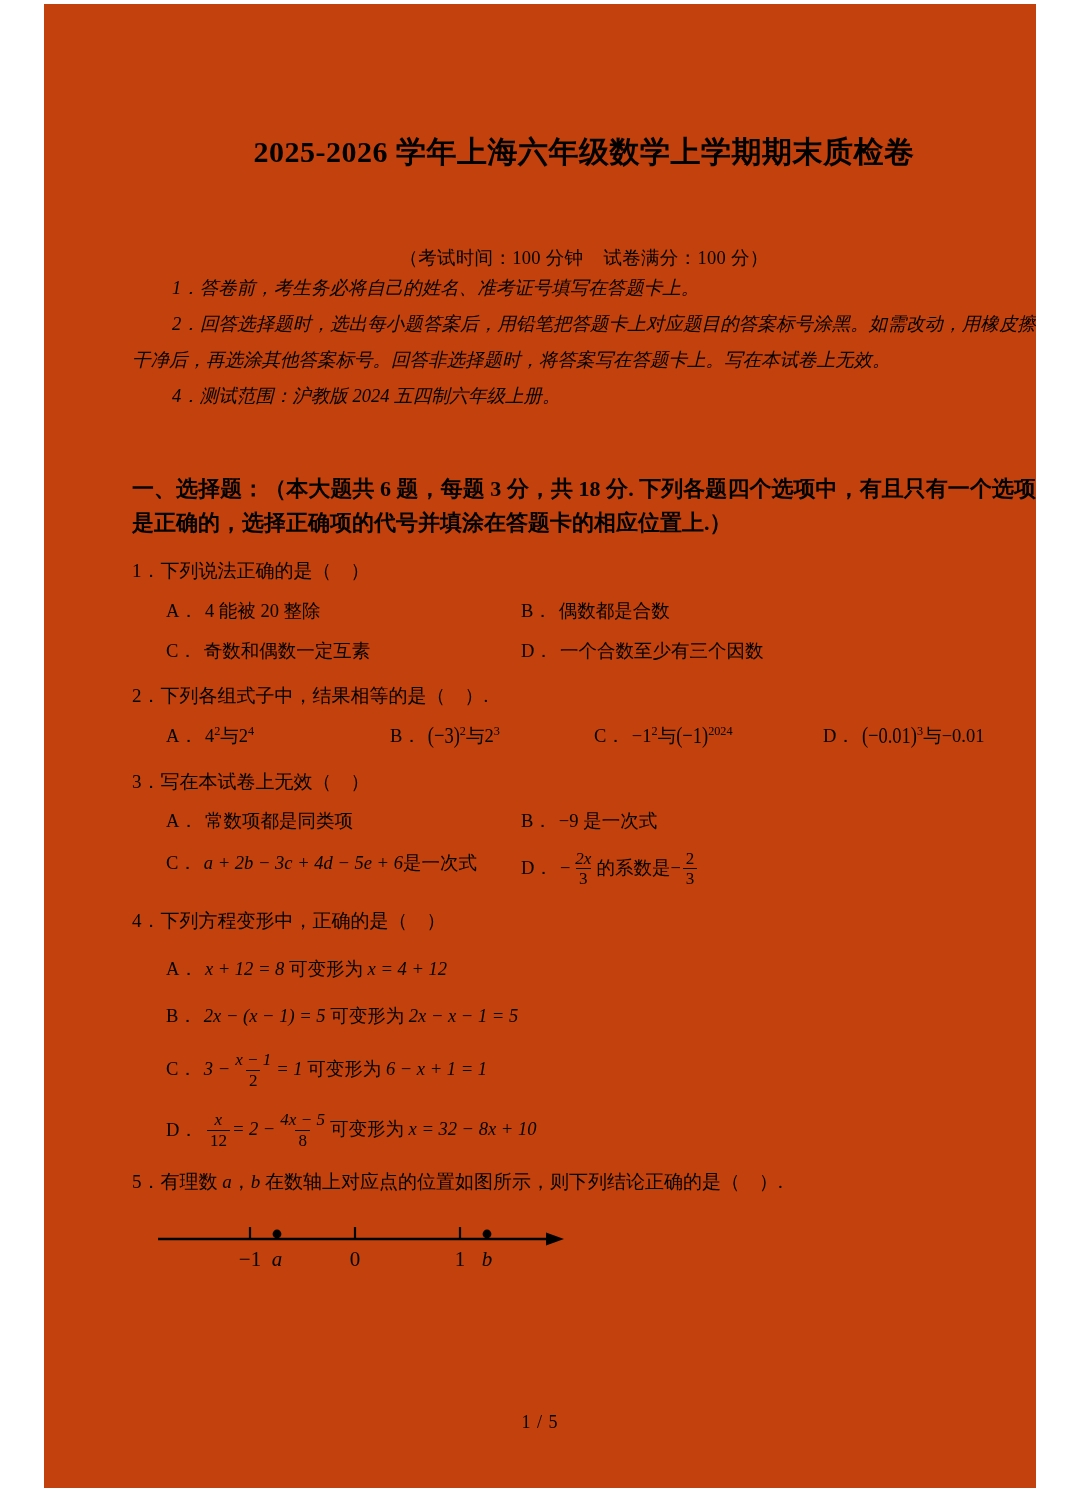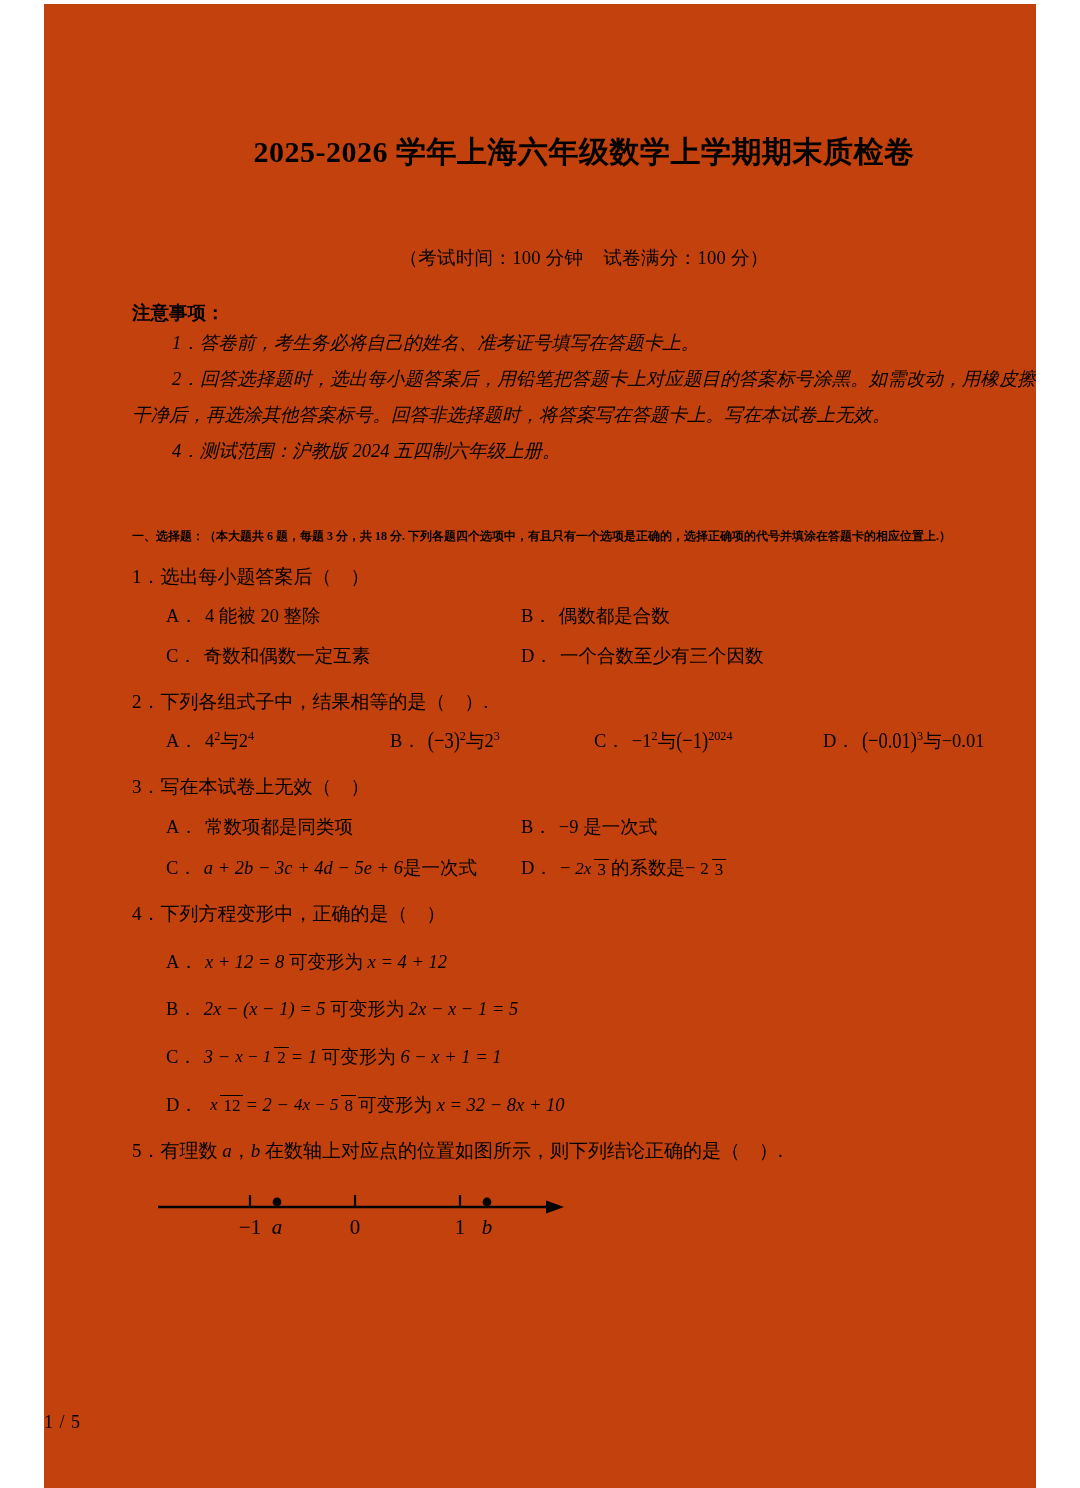--- a/index.html
+++ b/index.html
@@ -56,21 +56,21 @@
     font-size: 18.5px;
     text-indent: 40px;
     line-height: 1.95;
     text-align: justify;
     font-style: italic;
   }
   .notice-item.multiline { text-indent: 40px; }
 
   
   .section-head {
-    font-size: 12px;
+    font-size: 22px;
     font-weight: bold;
     margin-top: 58px;
     line-height: 1.55;
     text-align: justify;
   }
 
   
   .question {
     font-size: 19px;
     margin-top: 17px;
@@ -121,22 +121,22 @@
   .mi { font-style: italic; }
   .mn { font-style: normal; }
   sup.exp {
     font-size: 0.66em;
     vertical-align: super;
     line-height: 0;
     font-style: normal;
   }
   .frac {
     display: inline-flex;
-    flex-direction: row;
-    align-items: flex-start;
+    flex-direction: column;
+    align-items: center;
     vertical-align: middle;
     margin: 0 2px;
     position: relative;
     top: -0.06em;
   }
   .frac .num {
     display: block;
     font-size: 0.92em;
     padding: 0 3px;
     line-height: 1.15;
@@ -159,46 +159,45 @@
     margin-top: 16px;
     padding-left: 18px;
   }
 
   
   .page-footer {
     position: absolute;
     left: 0;
     right: 0;
     top: 1408px;
-    text-align: left;
+    text-align: center;
     font-size: 18px;
     letter-spacing: 1px;
   }
 </style>
 </head>
 <body>
 
 <div class="page">
   <div class="content">
 
     <div class="doc-title">2025-2026 学年上海六年级数学上学期期末质检卷</div>
 
     <div class="exam-meta">
       <span>（考试时间：100 分钟</span><span class="gap"></span><span>试卷满分：100 分）</span>
     </div>
 
-    <div class="notice-title">注意事项：</div>
     <div class="notice-item">1．答卷前，考生务必将自己的姓名、准考证号填写在答题卡上。</div>
     <div class="notice-item multiline">2．回答选择题时，选出每小题答案后，用铅笔把答题卡上对应题目的答案标号涂黑。如需改动，用橡皮擦干净后，再选涂其他答案标号。回答非选择题时，将答案写在答题卡上。写在本试卷上无效。</div>
     <div class="notice-item">4．测试范围：沪教版 2024 五四制六年级上册。</div>
 
     <div class="section-head">一、选择题：（本大题共 6 题，每题 3 分，共 18 分. 下列各题四个选项中，有且只有一个选项是正确的，选择正确项的代号并填涂在答题卡的相应位置上.）</div>
 
     <div class="question">
-      <span class="q-stem"><span class="q-num">1．</span><span>选出每小题答案后（　）</span></span>
+      <span class="q-stem"><span class="q-num">1．</span><span>下列说法正确的是（　）</span></span>
       <div class="opts">
         <div class="opt-row col2">
           <span class="opt">
             <span class="opt-label">A．</span>
             <span class="opt-body">4 能被 20 整除</span>
           </span>
           <span class="opt">
             <span class="opt-label">B．</span>
             <span class="opt-body">偶数都是合数</span>
           </span>

